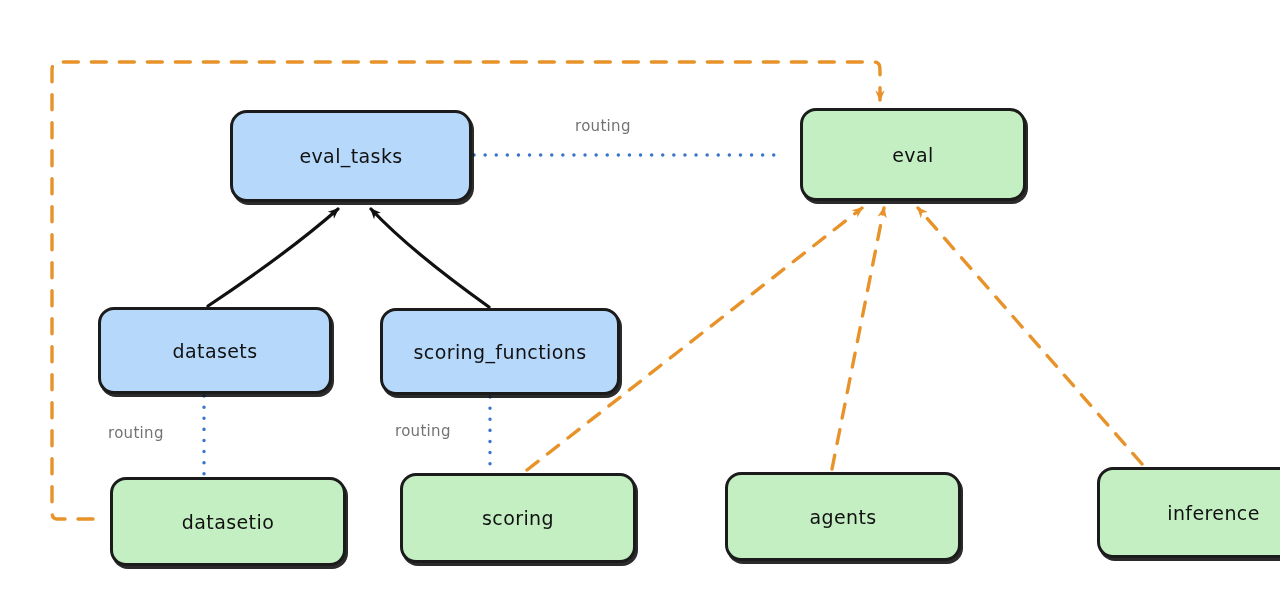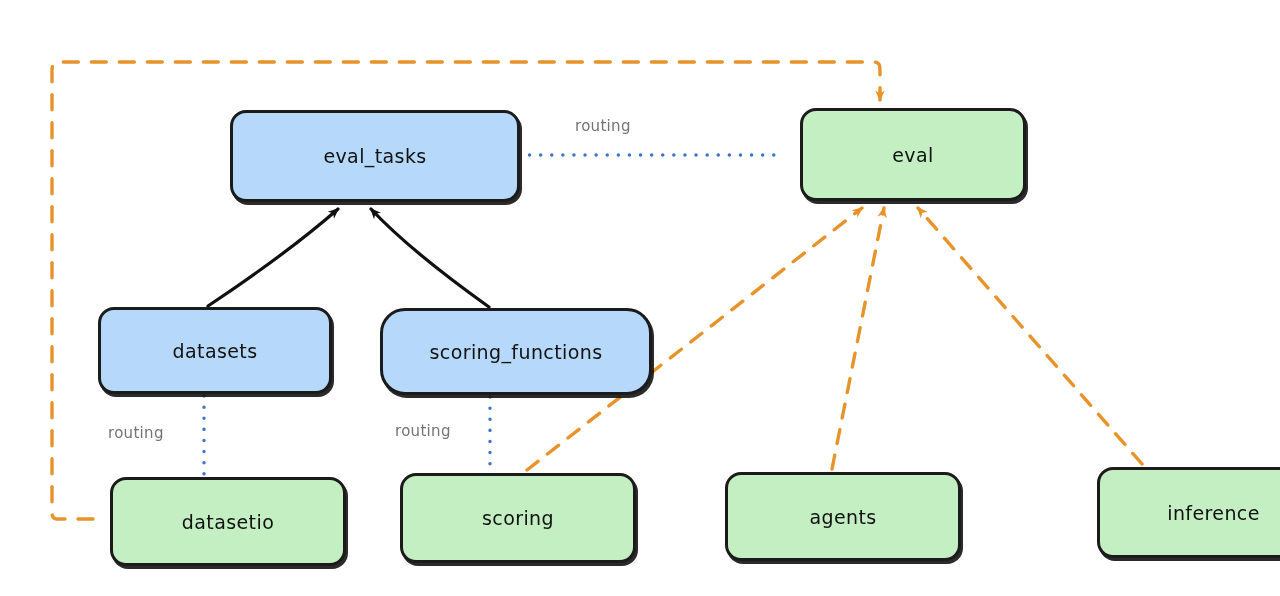--- a/index.html
+++ b/index.html
@@ -77,30 +77,30 @@
     <path d="M 93,519 L 57,519 C 52,519 52,515 52,510 L 52,70
              C 52,63 56,62 62,62 L 874,62 C 880,62 880,66 880,72 L 880,100" fill="none" stroke="#e8922a" stroke-width="3.4" stroke-linecap="round" stroke-dasharray="15 13" marker-end="url(#arrow-orange)"></path>
 
     <path d="M 527,470 L 862,208" fill="none" stroke="#e8922a" stroke-width="3.4" stroke-linecap="round" stroke-dasharray="14 12" marker-end="url(#arrow-orange)"></path>
 
     <path d="M 832,469 L 884,208" fill="none" stroke="#e8922a" stroke-width="3.4" stroke-linecap="round" stroke-dasharray="14 12" marker-end="url(#arrow-orange)"></path>
 
     <path d="M 1142,464 L 918,208" fill="none" stroke="#e8922a" stroke-width="3.4" stroke-linecap="round" stroke-dasharray="14 12" marker-end="url(#arrow-orange)"></path>
   </svg>
 
-  <div class="node blue" style="left: 230px; top: 110px; width: 290px; height: 92px;">
+  <div class="node blue" style="left: 230px; top: 110px; width: 242px; height: 92px; border-radius: 17px;">
       <span>eval_tasks</span>
     </div>
   <div class="node green" style="left: 785px; top: 108px; width: 226px; height: 93px;">
       <span>eval</span>
     </div>
   <div class="node blue" style="left: 98px; top: 307px; width: 234px; height: 87px; text-align: right;">
       <span>datasets</span>
     </div>
-  <div class="node blue" style="left: 380px; top: 308px; width: 272px; height: 87px; border-radius: 25px;">
+  <div class="node blue" style="left: 380px; top: 308px; width: 240px; height: 87px;">
       <span>scoring_functions</span>
     </div>
   <div class="node green" style="left: 95px; top: 477px; width: 236px; height: 89px;">
       <span>datasetio</span>
     </div>
   <div class="node green" style="left: 385px; top: 473px; width: 236px; height: 90px;">
       <span>scoring</span>
     </div>
   <div class="node green" style="left: 710px; top: 472px; width: 236px; height: 89px;">
       <span>agents</span>

